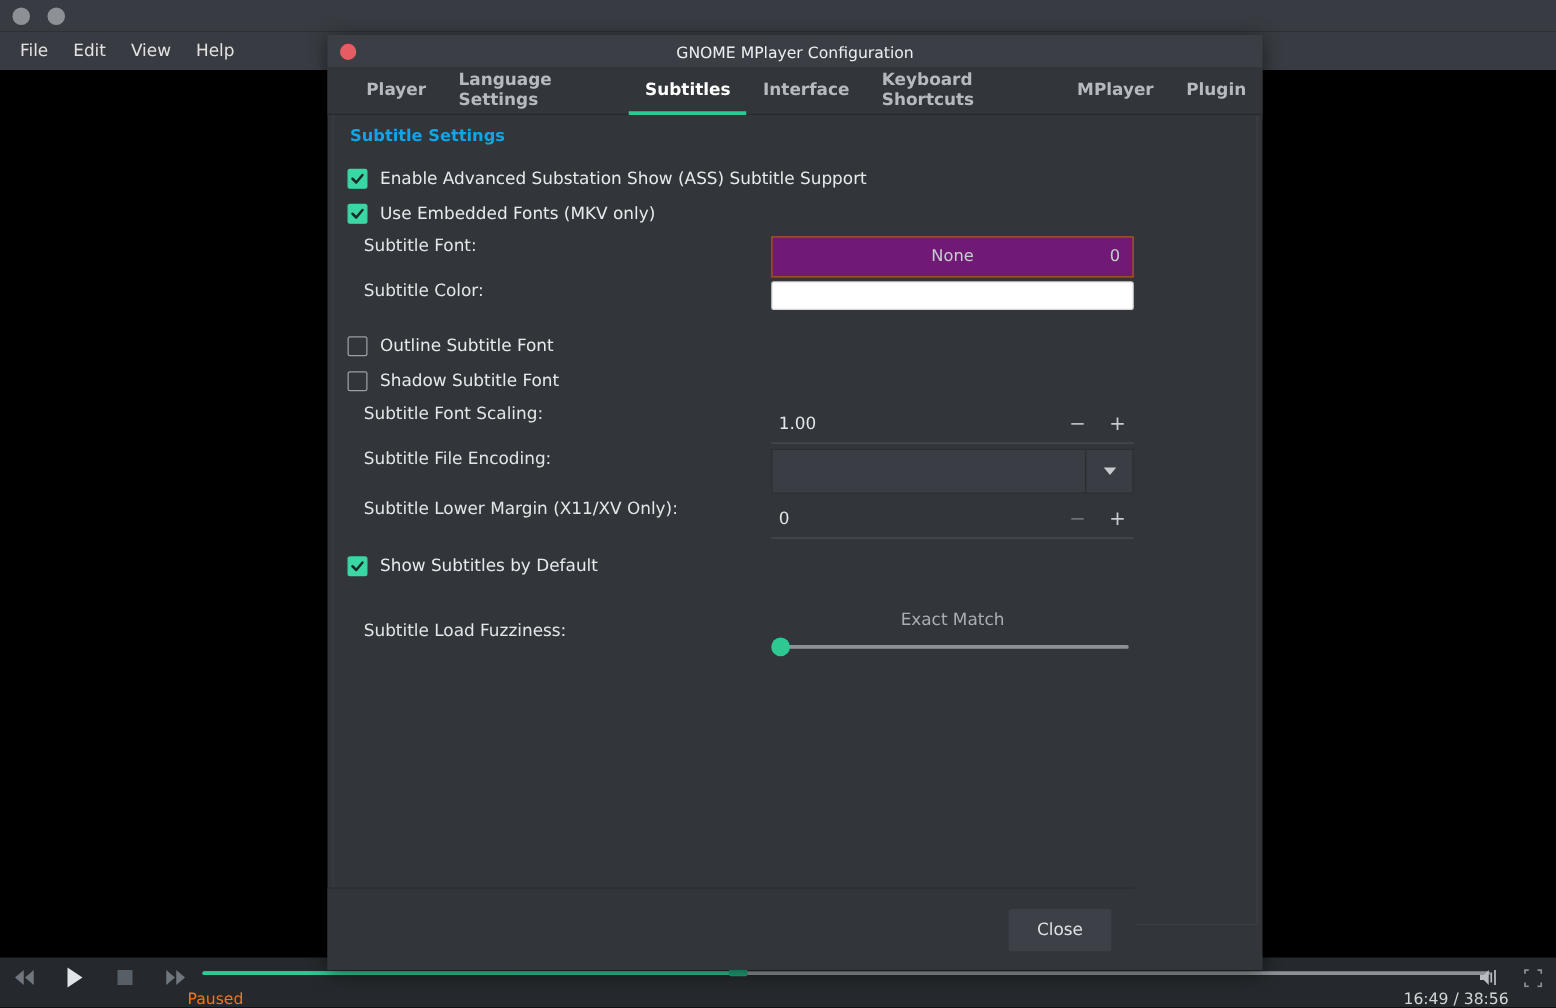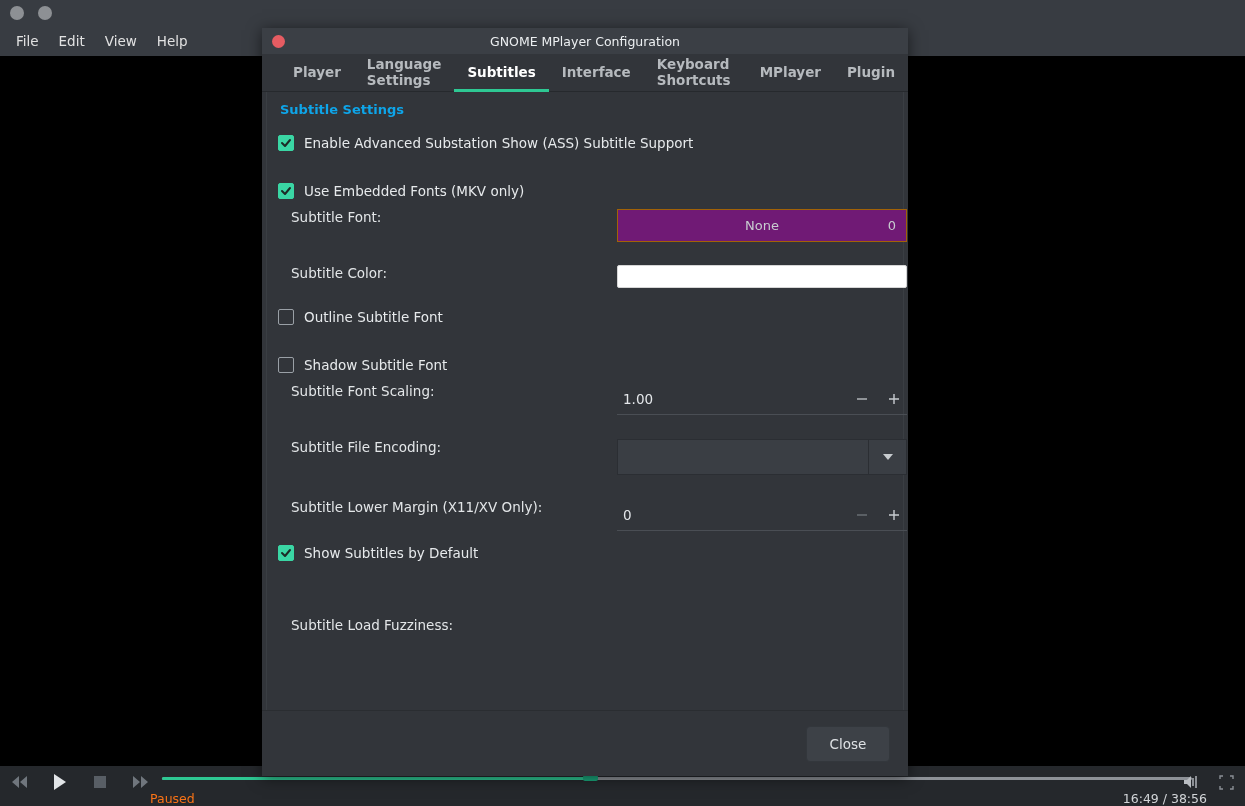--- a/index.html
+++ b/index.html
@@ -60,21 +60,21 @@
     position: absolute; left: 150px; top: 791px; font-size: 12.5px; color: #f97316;
   }
   .timecode {
     position: absolute; right: 38px; top: 791px; font-size: 12.5px; color: #d2d5d8;
   }
   .vol-icon { position: absolute; left: 1182px; top: 772px; width: 22px; height: 20px; display: flex; align-items: center; cursor: pointer; }
   .fs-icon { position: absolute; left: 1216px; top: 772px; width: 20px; height: 20px; display: flex; align-items: center; justify-content: center; cursor: pointer; }
 
   
   .dialog {
-    position: absolute; left: 262px; top: 28px; width: 646px; height: 748px;
+    position: absolute; left: 262px; top: 28px; width: 748px; height: 748px;
     background: #32353a;
     box-shadow: 0 2px 14px rgba(0,0,0,.55);
   }
   .dlg-titlebar {
     position: relative; height: 26px; background: #3b3f45;
     display: flex; align-items: center; justify-content: center;
   }
   .dlg-title { font-size: 12.5px; color: #eceff1; }
   .dlg-close-dot {
     position: absolute; left: 10px; top: 7px; width: 13px; height: 13px;
@@ -93,21 +93,21 @@
   }
   .tab.active { color: #ffffff; border-bottom-color: #2ec893; }
 
   .section-title {
     padding: 10px 0 6px 4px; font-size: 13px; font-weight: bold; color: #0ea5e9;
   }
   .dlg-body { position: relative; padding: 0 14px; height: 648px; }
 
   .row { position: relative; display: flex; align-items: flex-start; height: 28px; }
   .row-label { font-size: 13.5px; color: #e3e6e8; }
-  .rowpad { padding-left: 15px; margin-top: 20px; }
+  .rowpad { padding-left: 15px; }
 
   
   .chkrow { height: 28px; display: flex; align-items: center; gap: 10px; padding-left: 2px; cursor: pointer; }
   .chk {
     width: 16px; height: 16px; border-radius: 2px; flex: 0 0 16px;
     display: flex; align-items: center; justify-content: center;
   }
   .chk.on { background: #3ad6a4; border: 1px solid #3ad6a4; }
   .chk.off { background: transparent; border: 1.5px solid #9aa0a6; }
   .chk.on svg { display: block; }
@@ -367,20 +367,26 @@
         <span class="chk on">
           <svg width="12" height="12" viewBox="0 0 12 12">
               <path d="M2 6 L5 9 L10 3" stroke="#1c2b26" stroke-width="2" fill="none" stroke-linecap="round" stroke-linejoin="round"></path>
             </svg>
         </span>
         <span class="chk-label">Show Subtitles by Default</span>
       </div>
 
       <div class="row rowpad" style="height:56px; align-items:flex-end; padding-bottom:10px;">
         <span class="row-label">Subtitle Load Fuzziness:</span>
+        <div class="slider-wrap" style="bottom:4px;">
+          <div class="slider-caption">Exact Match</div>
+          <div class="slider-track">
+            <div class="slider-knob"></div>
+          </div>
+        </div>
       </div>
 
     </div>
 
     <div class="dlg-footer">
       <button class="close-btn">Close</button>
     </div>
 
   </div>
 

